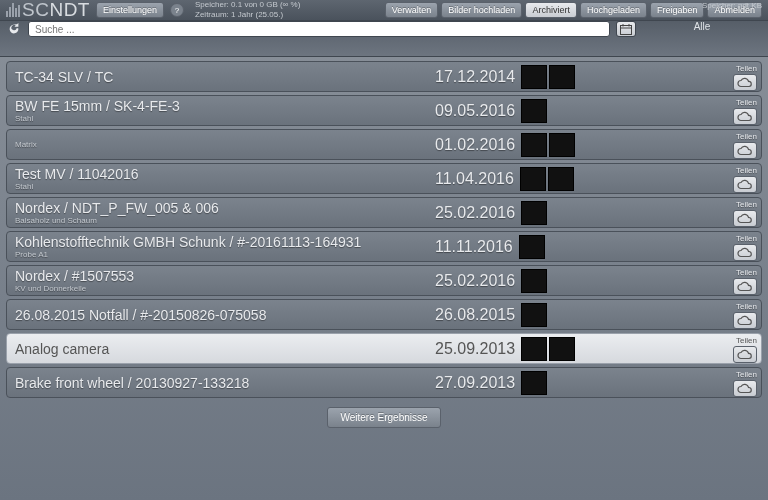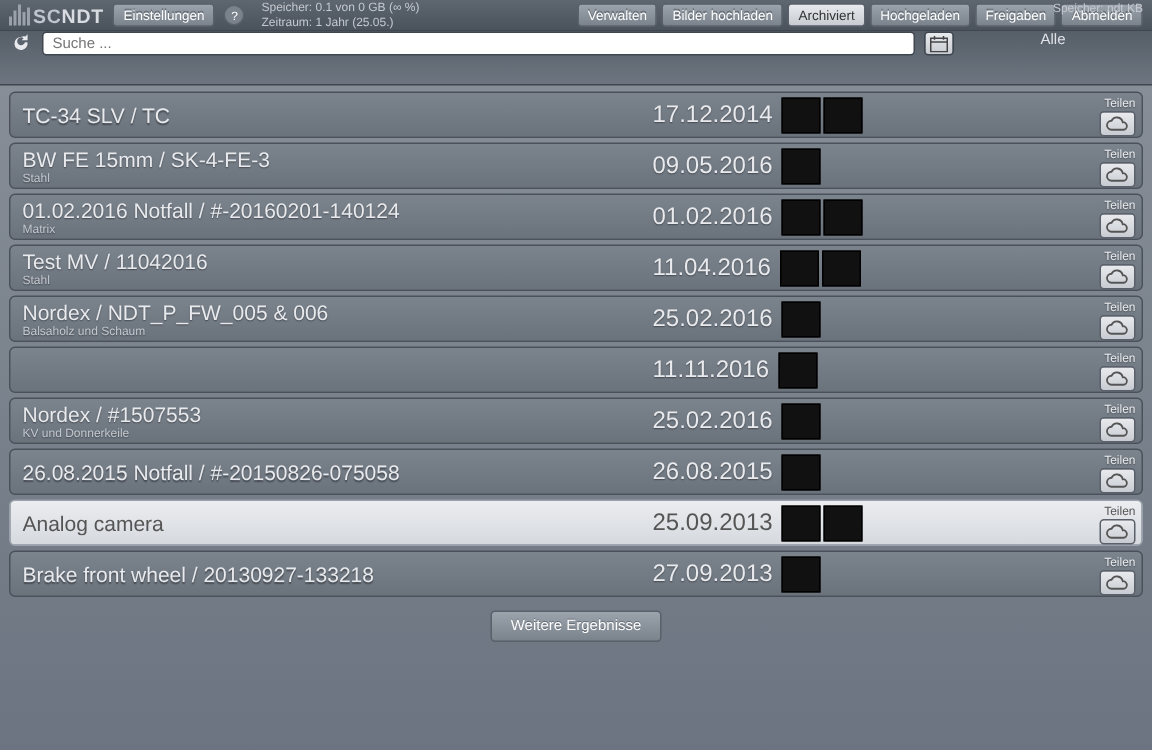--- a/index.html
+++ b/index.html
@@ -1,21 +1,21 @@
 <!DOCTYPE html>
 <html><head>
 <meta charset="utf-8">
 <style>
 *{margin:0;padding:0;box-sizing:border-box;font-family:Arial,Helvetica,sans-serif}
 body{background:linear-gradient(to bottom,#8a919a 0%,#6b7480 100%);width:768px;height:500px;overflow:hidden;font-size:10px}
 .topbar{height:20px;background:linear-gradient(to bottom,#5e6670,#4a525c);display:flex;align-items:center;padding:0 6px;color:#d0d4d9}
 .logo{display:flex;align-items:center;gap:2px}
 .logo-bars{display:flex;gap:1px;align-items:flex-end;height:14px}
 .logo-bars span{width:2px;background:#9aa1ab;display:inline-block}
-.logo-text{font-size:13px;font-weight:bold;letter-spacing:0.5px}
+.logo-text{font-size:19px;font-weight:normal;letter-spacing:0.5px}
 .logo-text .sc{color:#bfc5cc}
 .logo-text .ndt{color:#d8dce0}
 .btn{background:linear-gradient(to bottom,#9ba3ad,#7a828c);border:1px solid #5a616b;border-radius:3px;color:#fff;font-size:9px;padding:2px 6px;cursor:pointer;text-shadow:0 -1px 0 rgba(0,0,0,0.3)}
 .btn.active{background:linear-gradient(to bottom,#e8eaed,#c8ccd2);color:#333;text-shadow:none}
 .topbar-left{display:flex;align-items:center;gap:6px}
 .help{width:14px;height:14px;border-radius:50%;background:#7a828c;border:1px solid #5a616b;display:flex;align-items:center;justify-content:center;color:#fff;font-size:8px;cursor:pointer}
 .storage{font-size:8px;color:#c4c9cf;line-height:1.2;margin-left:5px}
 .topbar-right{margin-left:auto;display:flex;align-items:center;gap:3px}
 .login-info{position:absolute;top:1px;right:6px;font-size:8px;color:#c4c9cf}
 .searchbar{height:37px;background:linear-gradient(to bottom,#565e68,#6d7580);display:flex;align-items:flex-start;padding:0 6px;gap:6px;border-top:1px solid #3f464f;border-bottom:1px solid #3f464f}
@@ -124,21 +124,20 @@
         <div class="share-label">Teilen</div>
         <div class="share-btn">
           <svg width="16" height="11" viewBox="0 0 16 11">
             <path fill="none" stroke="#555" stroke-width="1.2" d="M4 9.5a3 3 0 0 1 0-6 4 4 0 0 1 7.5 1A2.5 2.5 0 0 1 12 9.5z"></path>
           </svg>
         </div>
       </div>
     </div>
     <div class="row">
       <div class="row-text">
-        <div class="row-title">01.02.2016 Notfall / #-20160201-140124</div>
         <div class="row-sub">Matrix</div>
       </div>
       <div class="row-date">01.02.2016</div>
       <div class="thumbs">
         <div class="thumb"></div>
         <div class="thumb"></div>
       </div>
       <div class="share">
         <div class="share-label">Teilen</div>
         <div class="share-btn">
@@ -180,20 +179,22 @@
         <div class="share-label">Teilen</div>
         <div class="share-btn">
           <svg width="16" height="11" viewBox="0 0 16 11">
             <path fill="none" stroke="#555" stroke-width="1.2" d="M4 9.5a3 3 0 0 1 0-6 4 4 0 0 1 7.5 1A2.5 2.5 0 0 1 12 9.5z"></path>
           </svg>
         </div>
       </div>
     </div>
     <div class="row">
       <div class="row-text">
+        <div class="row-title">Kohlenstofftechnik GMBH Schunk / #-20161113-164931</div>
+        <div class="row-sub">Probe A1</div>
       </div>
       <div class="row-date">11.11.2016</div>
       <div class="thumbs">
         <div class="thumb"></div>
       </div>
       <div class="share">
         <div class="share-label">Teilen</div>
         <div class="share-btn">
           <svg width="16" height="11" viewBox="0 0 16 11">
             <path fill="none" stroke="#555" stroke-width="1.2" d="M4 9.5a3 3 0 0 1 0-6 4 4 0 0 1 7.5 1A2.5 2.5 0 0 1 12 9.5z"></path>

